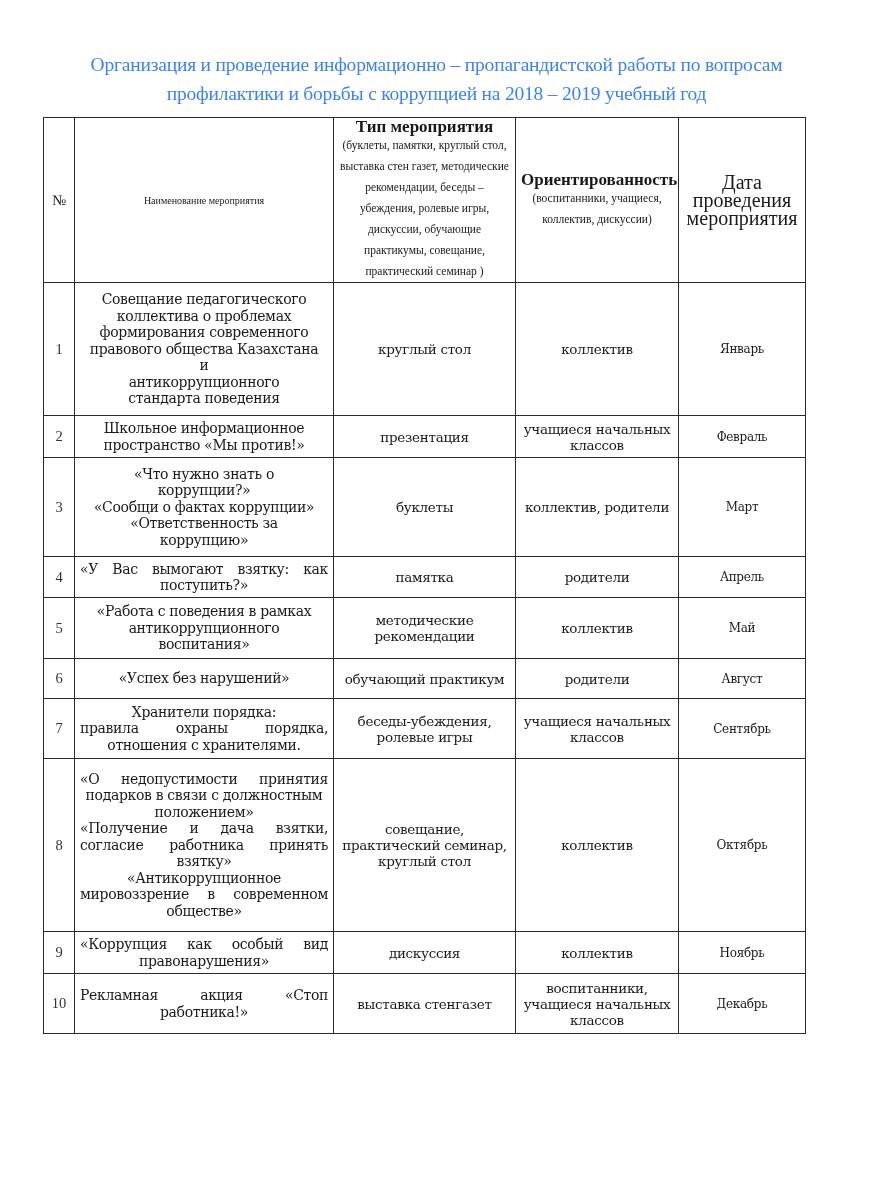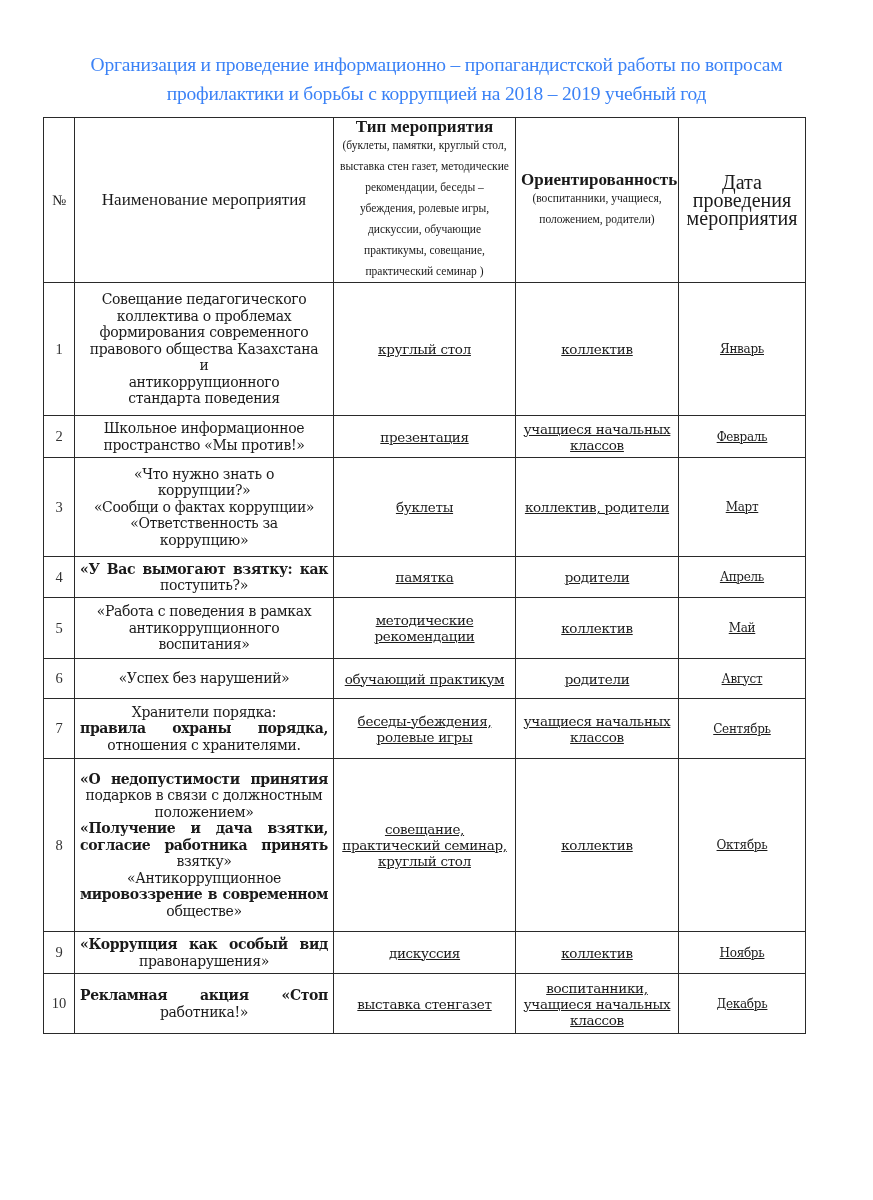--- a/index.html
+++ b/index.html
@@ -45,47 +45,46 @@
       overflow: hidden;
     }
     col.c-num  { width: 31px; }
     col.c-name { width: 259px; }
     col.c-type { width: 182px; }
     col.c-aud  { width: 163px; }
     col.c-date { width: 127px; }
 
     
     .hdr-num   { font-size: 14.5px; }
-    .hdr-name  { font-size: 17px; }
+    .hdr-name  { font-size: 10px; }
     .hdr-main  { font-size: 17px; line-height: 17px; display: block; font-weight: bold; }
     .hdr-sub   { font-size: 11.5px; line-height: 21px; display: block; }
     .hdr-date  { font-size: 20px; line-height: 18px; }
 
     
     td.num {
       font-size: 14.5px;
       color: #333;
       padding: 0;
     }
     td.name {
       text-align: left;
       font-size: 14px;
       line-height: 16.5px;
       padding: 1px 4px 1px 6px;
       font-family: "DejaVu Serif", "Liberation Serif", serif;
       letter-spacing: -0.35px;
     }
     td.name .ln { display: block; }
-    td.name .ln.j { text-align: justify; text-align-last: justify; font-weight: bold; }
+    td.name .ln.j { text-align: justify; text-align-last: justify; }
     td.type, td.aud, td.date {
       font-size: 13.5px;
       line-height: 16px;
       font-family: "DejaVu Serif", "Liberation Serif", serif;
       letter-spacing: -0.3px;
-      text-decoration: underline;
     }
     td.date { font-size: 12px; }
 
     tr.h0  { height: 154px; }
     tr.r1  { height: 133px; }
     tr.r2  { height: 42px; }
     tr.r3  { height: 99px; }
     tr.r4  { height: 41px; }
     tr.r5  { height: 61px; }
     tr.r6  { height: 40px; }
@@ -113,21 +112,21 @@
   <thead>
     <tr class="h0">
       <th class="hdr-num">№</th>
       <th class="hdr-name">Наименование мероприятия</th>
       <th>
         <span class="hdr-main">Тип мероприятия</span>
         <span class="hdr-sub">(буклеты, памятки, круглый стол, выставка стен газет, методические рекомендации, беседы – убеждения, ролевые игры, дискуссии,  обучающие практикумы, совещание, практический семинар )</span>
       </th>
       <th>
         <span class="hdr-main">Ориентированность</span>
-        <span class="hdr-sub">(воспитанники, учащиеся, положением, родители)</span>
+        <span class="hdr-sub">(воспитанники, учащиеся, коллектив, дискуссии)</span>
       </th>
       <th class="hdr-date">Дата проведения мероприятия</th>
     </tr>
   </thead>
   <tbody id="rows-body">
       <tr class="r1">
     <td class="num">1</td>
     <td class="name">
           <span class="ln">Совещание педагогического</span>
           <span class="ln">коллектива о проблемах</span>

